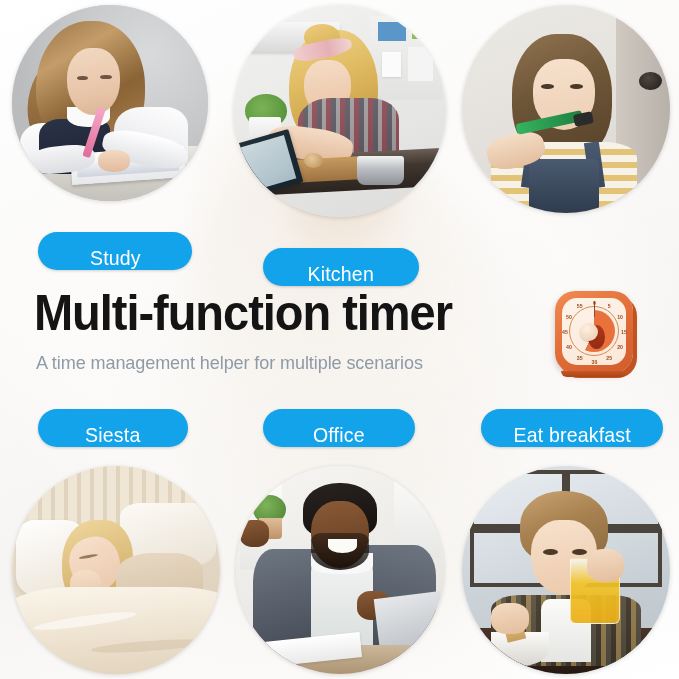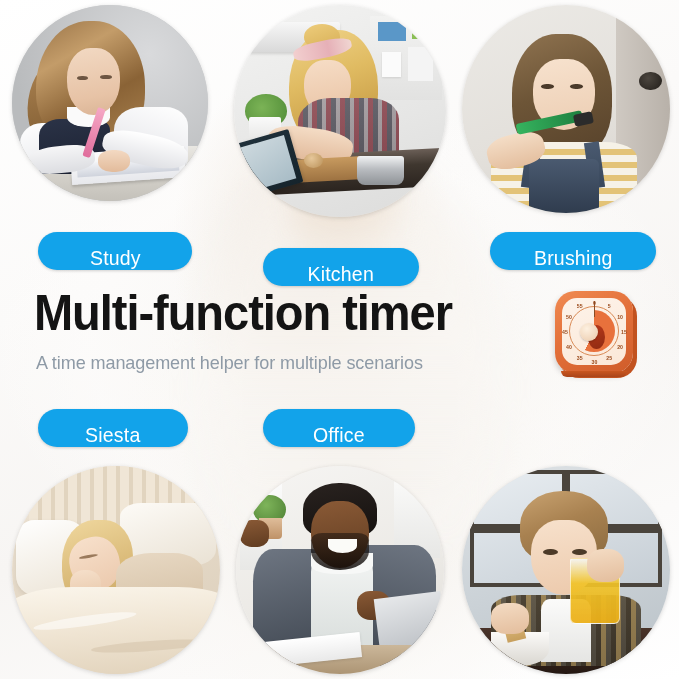--- a/index.html
+++ b/index.html
@@ -499,23 +499,20 @@
     </div>
 
   </div>
 
   <div class="pill" style="left:38px; top:232px; width:154px;">
     <span>Study</span>
   </div>
   <div class="pill" style="left:263px; top:248px; width:156px;">
     <span>Kitchen</span>
   </div>
-  <div class="pill" style="left:490px; top:232px; width:166px;">
-    <span>Brushing</span>
-  </div>
 
   <div class="headline">Multi-function timer</div>
   <div class="subhead">A time management helper for multiple scenarios</div>
 
   <div class="timer">
     <div class="body"></div>
     <div class="face"></div>
     <div class="dial-ring"></div>
     <div class="sector"></div>
     <div class="shadowbite"></div>
@@ -537,20 +534,23 @@
         <span class="num" style="left: 28.75px; top: 19.4523px;">55</span>
       </div>
   </div>
 
   <div class="pill" style="left:263px; top:409px; width:152px;">
     <span>Office</span>
   </div>
   <div class="pill" style="left:38px; top:409px; width:150px;">
     <span>Siesta</span>
   </div>
+  <div class="pill" style="left:481px; top:409px; width:182px;">
+    <span>Eat breakfast</span>
+  </div>
 
   <div class="circle" style="left:12px; top:466px; width:208px; height:208px;">
     <div class="scene s-siesta">
       <div class="p headboard"></div>
       <div class="p pillowR"></div>
       <div class="p pillowL"></div>
       <div class="p hair"></div>
       <div class="p face"></div>
       <div class="p lash"></div>
       <div class="p sleeve"></div>

